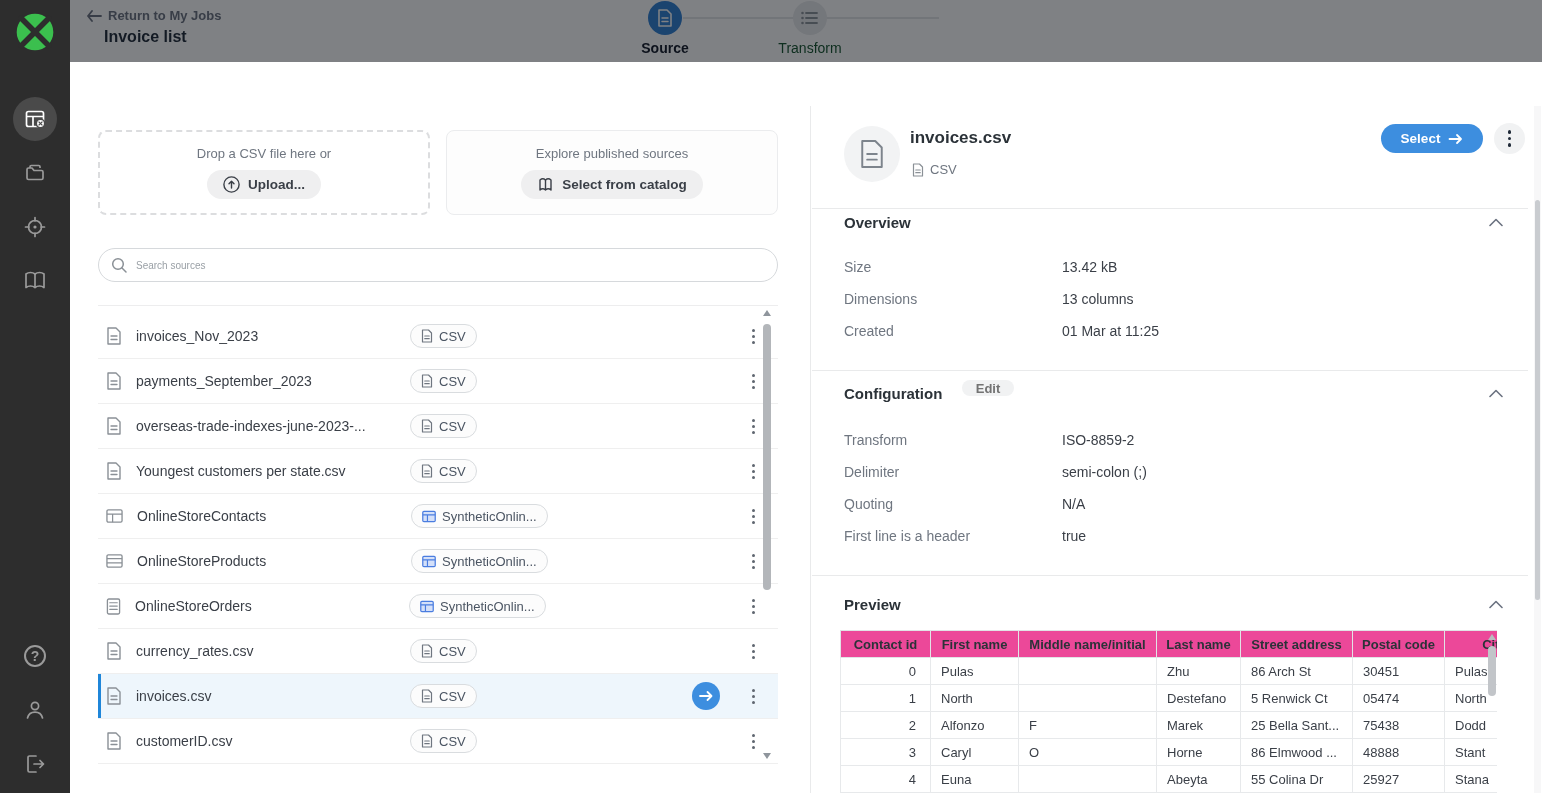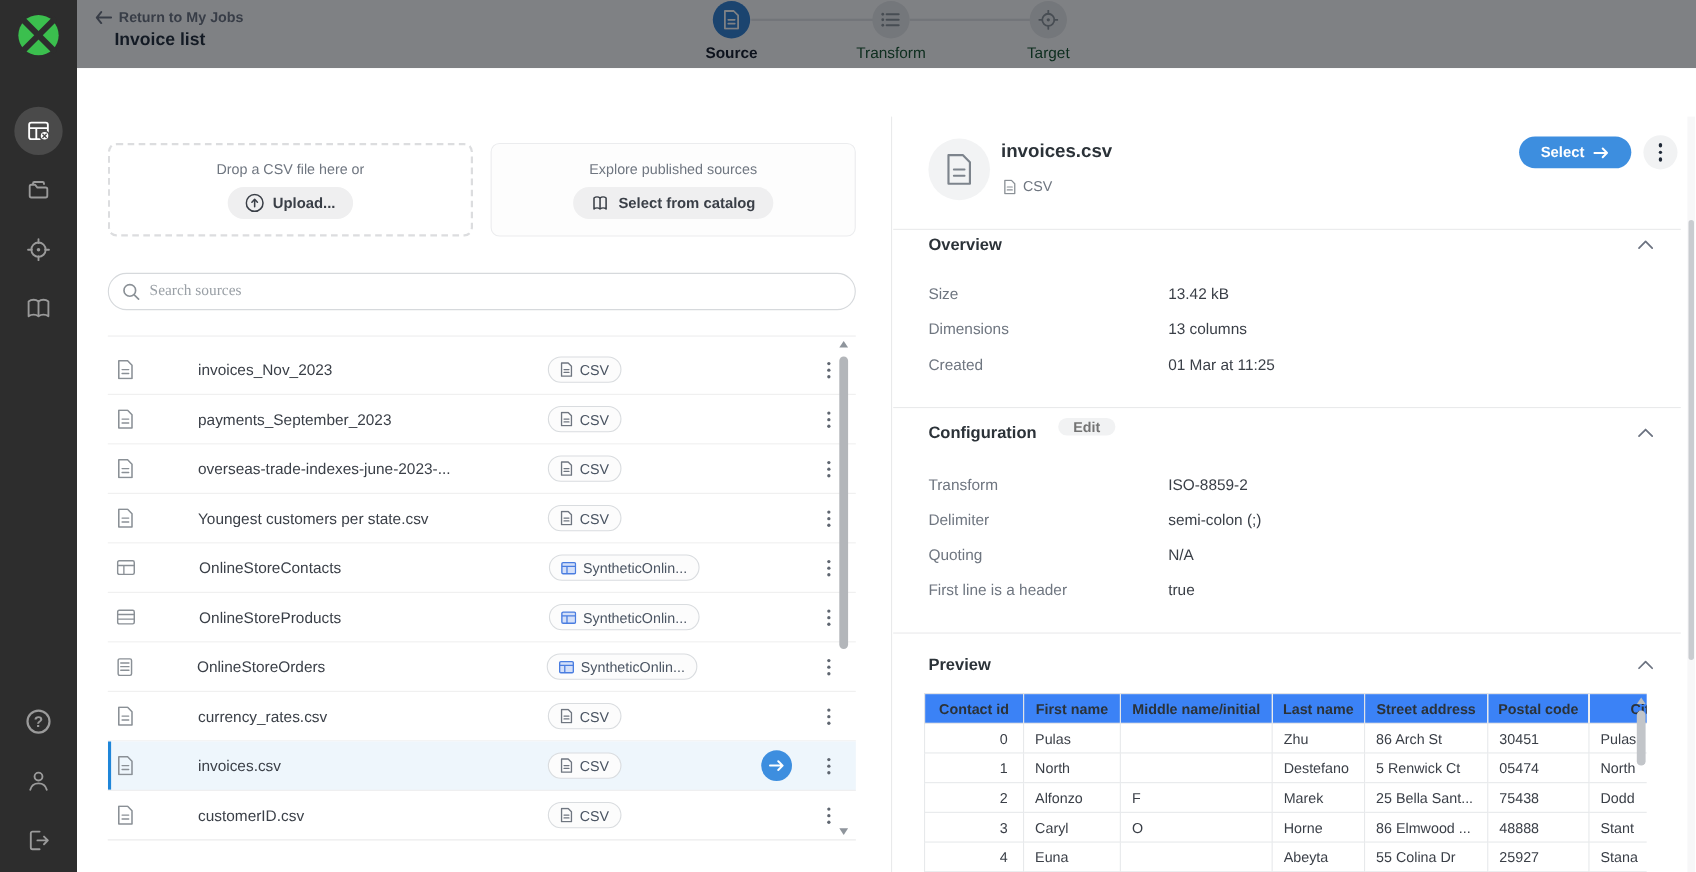--- a/index.html
+++ b/index.html
@@ -36,25 +36,25 @@
   .dropbox { position:absolute; left:28px; top:68px; width:332px; height:85px; border:2px dashed #dcdddf; border-radius:8px;
              display:flex; flex-direction:column; align-items:center; justify-content:center; gap:9px; }
   .catalogbox { position:absolute; left:376px; top:68px; width:332px; height:85px; border:1px solid #ebecee; border-radius:8px; background:#fdfdfd;
              display:flex; flex-direction:column; align-items:center; justify-content:center; gap:9px; }
   .box-hint { font-size:13px; color:#6f7680; }
   .pill-btn { display:flex; align-items:center; gap:8px; background:#efeff0; border:none; border-radius:15px; height:29px; padding:0 16px;
               font-family:inherit; font-size:13.5px; font-weight:700; color:#3a3f47; cursor:pointer; }
 
   .searchbox { position:absolute; left:28px; top:186px; width:680px; height:34px; border:1px solid #d6d9dc; border-radius:17px;
                display:flex; align-items:center; padding:0 12px; gap:8px; background:#fff; }
-  .searchbox input { border:none; outline:none; flex:1; font-family:Liberation Serif, serif; font-size:14px; color:#3a3f47; background:transparent; }
+  .searchbox input { border:none; outline:none; flex:1; font-family:Liberation Sans, sans-serif; font-size:10px; color:#3a3f47; background:transparent; }
   .searchbox input::placeholder { color:#9aa0a6; }
 
   .src-list { position:absolute; left:28px; top:243px; width:680px; height:459px; border-top:1px solid #ededee; border-bottom:1px solid #ededee; padding-top:8px; }
-  .src-row { position:relative; height:45px; display:flex; align-items:center; padding:0 46px 0 8px; border-bottom:1px solid #efefef; cursor:pointer;gap:44px; }
+  .src-row { position:relative; height:45px; display:flex; align-items:center; padding:0 46px 0 8px; border-bottom:1px solid #efefef; cursor:pointer; }
   .src-row:last-child { border-bottom:none; }
   .src-row.selected { background:#eef6fc; box-shadow:inset 3px 0 0 #1f86d9; }
   .src-name { font-size:14px; color:#3a3f47; margin-left:14px; width:274px; white-space:nowrap; overflow:hidden; }
   .badge { display:inline-flex; align-items:center; gap:6px; height:24px; padding:0 10px; border:1px solid #d9dcdf; border-radius:12px; background:#fcfcfc; font-size:13px; color:#4b5563; white-space:nowrap; }
   .kebab { position:absolute; right:16px; top:50%; transform:translateY(-50%); width:18px; height:22px; display:flex; flex-direction:column; align-items:center; justify-content:center; gap:3px; cursor:pointer; }
   .kebab i { width:3px; height:3px; border-radius:50%; background:#5f6670; }
   .go-btn { position:absolute; right:58px; top:50%; transform:translateY(-50%); width:28px; height:28px; border-radius:50%; background:#3d8edf; border:none; display:flex; align-items:center; justify-content:center; cursor:pointer; }
   .list-scroll { position:absolute; right:6px; top:4px; bottom:4px; width:10px; }
   .tri-up { width:0; height:0; border-left:4px solid transparent; border-right:4px solid transparent; border-bottom:6px solid #8f959c; margin:0 auto; }
   .tri-down { width:0; height:0; border-left:4px solid transparent; border-right:4px solid transparent; border-top:6px solid #8f959c; margin:0 auto; position:absolute; bottom:0; left:1px; }
@@ -73,21 +73,21 @@
   .hdivider { position:absolute; left:742px; right:14px; height:1px; background:#e9eaeb; }
   .sec-title { position:absolute; left:774px; font-size:15px; font-weight:700; color:#2b3238; }
   .chev { position:absolute; left:1419px; cursor:pointer; }
   .kv-label { position:absolute; left:774px; font-size:14px; color:#6f7680; }
   .kv-value { position:absolute; left:992px; font-size:14px; color:#3a3f47; }
   .edit-btn { position:absolute; left:892px; top:318px; width:52px; height:16px; border:none; border-radius:13px; background:#f1f2f3;
               font-family:inherit; font-size:13px; font-weight:700; color:#737373; cursor:pointer; }
 
   .preview-wrap { position:absolute; left:770px; top:568px; width:657px; height:163px; overflow:hidden; }
   table.preview { border-collapse:collapse; table-layout:fixed; width:704px; font-size:13px; }
-  table.preview th { background:#3b82f6; font-weight:700; color:#2b3238; border:1px solid #e1e3e6; height:27px; text-align:center; padding:0 8px; overflow:hidden; white-space:nowrap;margin-top:21px; }
+  table.preview th { background:#ec4899; font-weight:700; color:#2b3238; border:1px solid #e1e3e6; height:27px; text-align:center; padding:0 8px; overflow:hidden; white-space:nowrap;margin-top:21px; }
   table.preview td { border:1px solid #e7e9eb; height:27px; padding:0 10px; color:#3a3f47; overflow:hidden; white-space:nowrap; background:#fff; }
   table.preview td.num { text-align:right; padding-right:14px; }
   .tbl-scroll { position:absolute; right:0; top:4px; width:10px; height:159px; }
   .tbl-thumb { position:absolute; top:12px; left:1px; width:8px; height:50px; background:#c2c5c9; border-radius:4px; }
 
   .panel-scroll { position:absolute; left:1464px; top:44px; bottom:0; width:7px; background:#f7f7f8; }
   .panel-thumb { position:absolute; top:94px; left:1px; width:5px; height:400px; background:#c9ccd0; border-radius:3px; }
 
   svg { display:block; }
 </style>
@@ -120,30 +120,20 @@
     <div class="step" style="left:680px;">
       <div class="circ">
           <svg width="18" height="14" viewBox="0 0 18 14">
             <path d="M5 2h11M5 7h11M5 12h11" stroke="#8b9299" stroke-width="1.8" stroke-linecap="round"></path>
             <circle cx="1.5" cy="2" r="1.3" fill="#8b9299"></circle>
             <circle cx="1.5" cy="7" r="1.3" fill="#8b9299"></circle>
             <circle cx="1.5" cy="12" r="1.3" fill="#8b9299"></circle>
           </svg>
         </div>
       <div class="slabel">Transform</div>
-    </div>
-    <div class="step" style="left:823px;">
-      <div class="circ">
-          <svg width="18" height="18" viewBox="0 0 18 18">
-            <circle cx="9" cy="9" r="5.5" fill="none" stroke="#8b9299" stroke-width="1.6"></circle>
-            <circle cx="9" cy="9" r="1.5" fill="#8b9299"></circle>
-            <path d="M9 0.5v3M9 14.5v3M0.5 9h3M14.5 9h3" stroke="#8b9299" stroke-width="1.6" stroke-linecap="round"></path>
-          </svg>
-        </div>
-      <div class="slabel">Target</div>
     </div>
   </div>
   <div class="topbar-overlay"></div>
 
   <div class="sidebar">
     <div class="logo">
       <svg width="44" height="44" viewBox="0 0 48 48">
           <circle cx="24" cy="24" r="20" fill="#3bbf4e"></circle>
           <g stroke="#2d2d2d" stroke-width="6" stroke-linecap="round">
             <path d="M9 9 39 39"></path>

